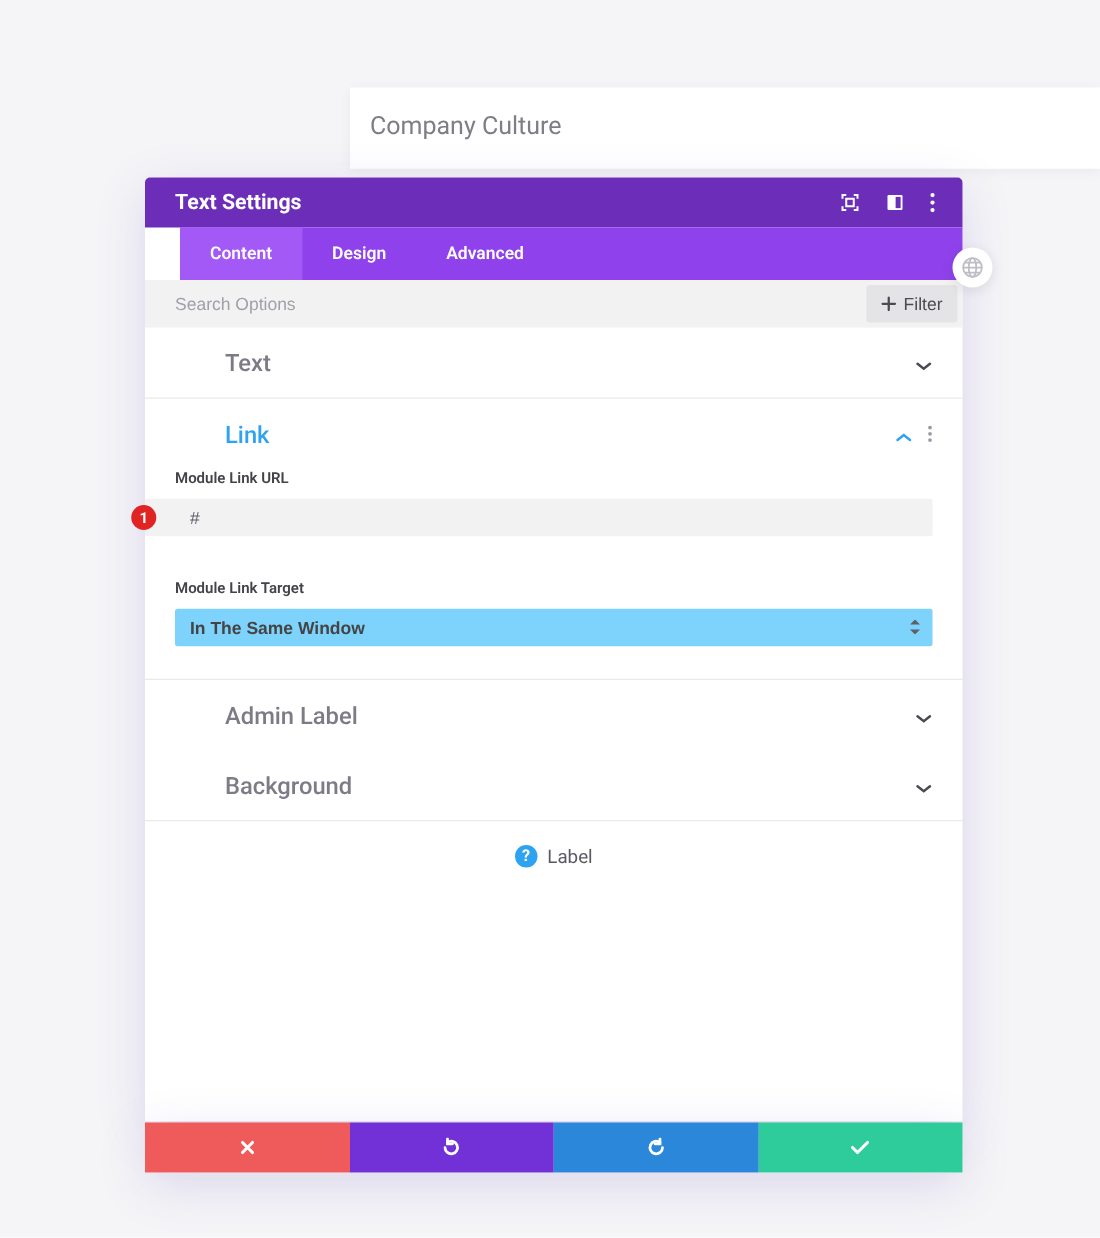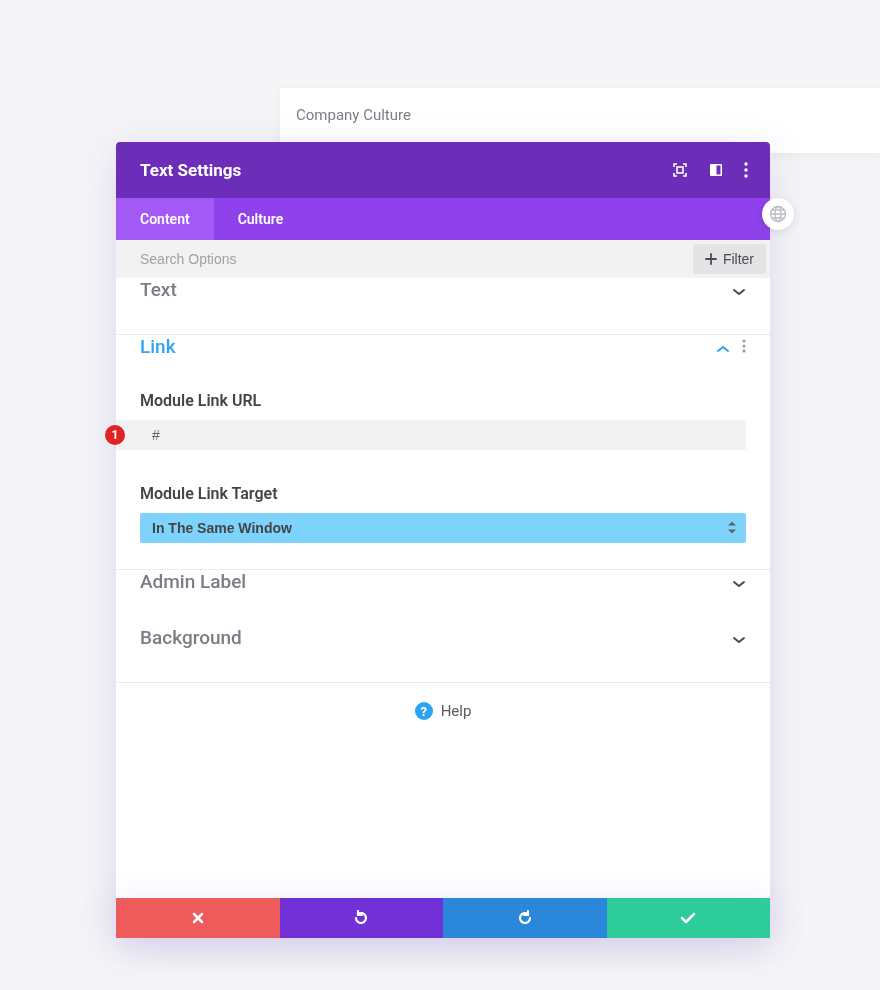--- a/index.html
+++ b/index.html
@@ -7,57 +7,58 @@
     font-family: -apple-system, BlinkMacSystemFont, "Segoe UI", Roboto, "Helvetica Neue", Arial, sans-serif;
     background: #f5f5f7;
     width: 880px;
     height: 990px;
     position: relative;
     overflow: hidden;
   }
   .company-box {
     position: absolute;
     left: 280px;
-    top: 88px;
+    top: 70px;
     width: 600px;
     height: 65px;
     background: #fff;
     padding: 18px 16px;
     color: #7d7e86;
-    font-size: 15px;
+    font-size: 20px;
     box-shadow: 0 2px 10px rgba(0,0,0,0.05);
   }
   .panel {
     position: absolute;
     left: 116px;
     top: 142px;
     width: 654px;
     background: #fff;
     border-radius: 4px 4px 0 0;
     box-shadow: 0 10px 40px rgba(80,40,180,0.15);
   }
   .hdr {
     background: #6c2eb9;
     color: #fff;
-    height: 56px;
+    height: 40px;
     display: flex;
     align-items: center;
     padding: 0 22px 0 24px;
     border-radius: 4px 4px 0 0;
   }
   .hdr-title { font-weight: 700; font-size: 17px; flex: 1; }
   .hdr-icons { display: flex; gap: 20px; align-items: center; }
   .hdr-icon { cursor: pointer; display: inline-flex; }
   .tabs {
     background: #8f42ec;
     display: flex;
     color: #fff;
     height: 42px;
     font-size: 14px;
     font-weight: 600;
+    margin-left: 28px;
   }
   .tab {
     padding: 0 24px;
     display: flex;
     align-items: center;
     cursor: pointer;
   }
   .tab.active { background: #a259f5; }
   .globe-float {
     position: absolute;
@@ -104,33 +105,34 @@
     cursor: pointer;
     text-align: center;
   }
   .section {
     border-bottom: 1px solid #e9e9eb;
     padding: 0 24px;
   }
   .section-head {
     height: 56px;
     display: flex;
-    align-items: flex-start;
+    align-items: center;
     color: #7c7c86;
     font-size: 19px;
     font-weight: 500;
     cursor: pointer;
+    margin-left: 40px;
   }
   .section-head.open { color: #2ea3f2; }
   .section-head .spacer { flex: 1; }
   .chev { margin-left: 8px; }
   .more-v { margin-left: 12px; color: #7c7c86; cursor: pointer; }
   .link-body { padding-bottom: 26px; }
   .field-label {
-    font-size: 16px;
+    font-size: 12px;
     color: #434349;
     font-weight: 600;
     margin-bottom: 10px;
   }
   .field-label.mt { margin-top: 34px; }
   .url-input-wrap { position: relative; margin-left: -24px; margin-right: 0; }
   .url-badge {
     position: absolute;
     left: -1px;
     top: 50%;
@@ -251,21 +253,22 @@
             <circle cx="2" cy="2" r="1.7"></circle>
             <circle cx="2" cy="8" r="1.7"></circle>
             <circle cx="2" cy="14" r="1.7"></circle>
           </svg>
       </span>
     </div>
   </div>
 
   <div class="tabs">
     <div class="tab active">Content</div>
-    <div class="tab">Culture</div>
+    <div class="tab">Design</div>
+    <div class="tab">Advanced</div>
   </div>
 
   <div class="search-row">
     <input class="search-input" placeholder="Search Options" style="">
     <button class="filter-btn">
       <svg width="12" height="12" viewBox="0 0 12 12" fill="none" stroke="#4a4a52" stroke-width="1.8" stroke-linecap="round">
           <path d="M6 1v10M1 6h10"></path>
         </svg>
       <span>Filter</span>
     </button>
@@ -339,21 +342,21 @@
       <span class="chev">
         <svg width="14" height="8" viewBox="0 0 14 8" fill="none" stroke="#4a4a52" stroke-width="2" stroke-linecap="round">
             <path d="M2 2l5 4 5-4"></path>
           </svg>
       </span>
     </div>
   </div>
 
   <div class="help-row">
     <span class="help-icon">?</span>
-    <span>Help</span>
+    <span>Label</span>
   </div>
 
   <div class="spacer-block"></div>
 </div>
 
 <div class="globe-float">
   <svg width="18" height="18" viewBox="0 0 18 18" fill="none" stroke="#bdbdc6" stroke-width="1.4">
       <circle cx="9" cy="9" r="7.5"></circle>
       <ellipse cx="9" cy="9" rx="3" ry="7.5"></ellipse>
       <path d="M1.5 9h15M2.5 5h13M2.5 13h13"></path>

